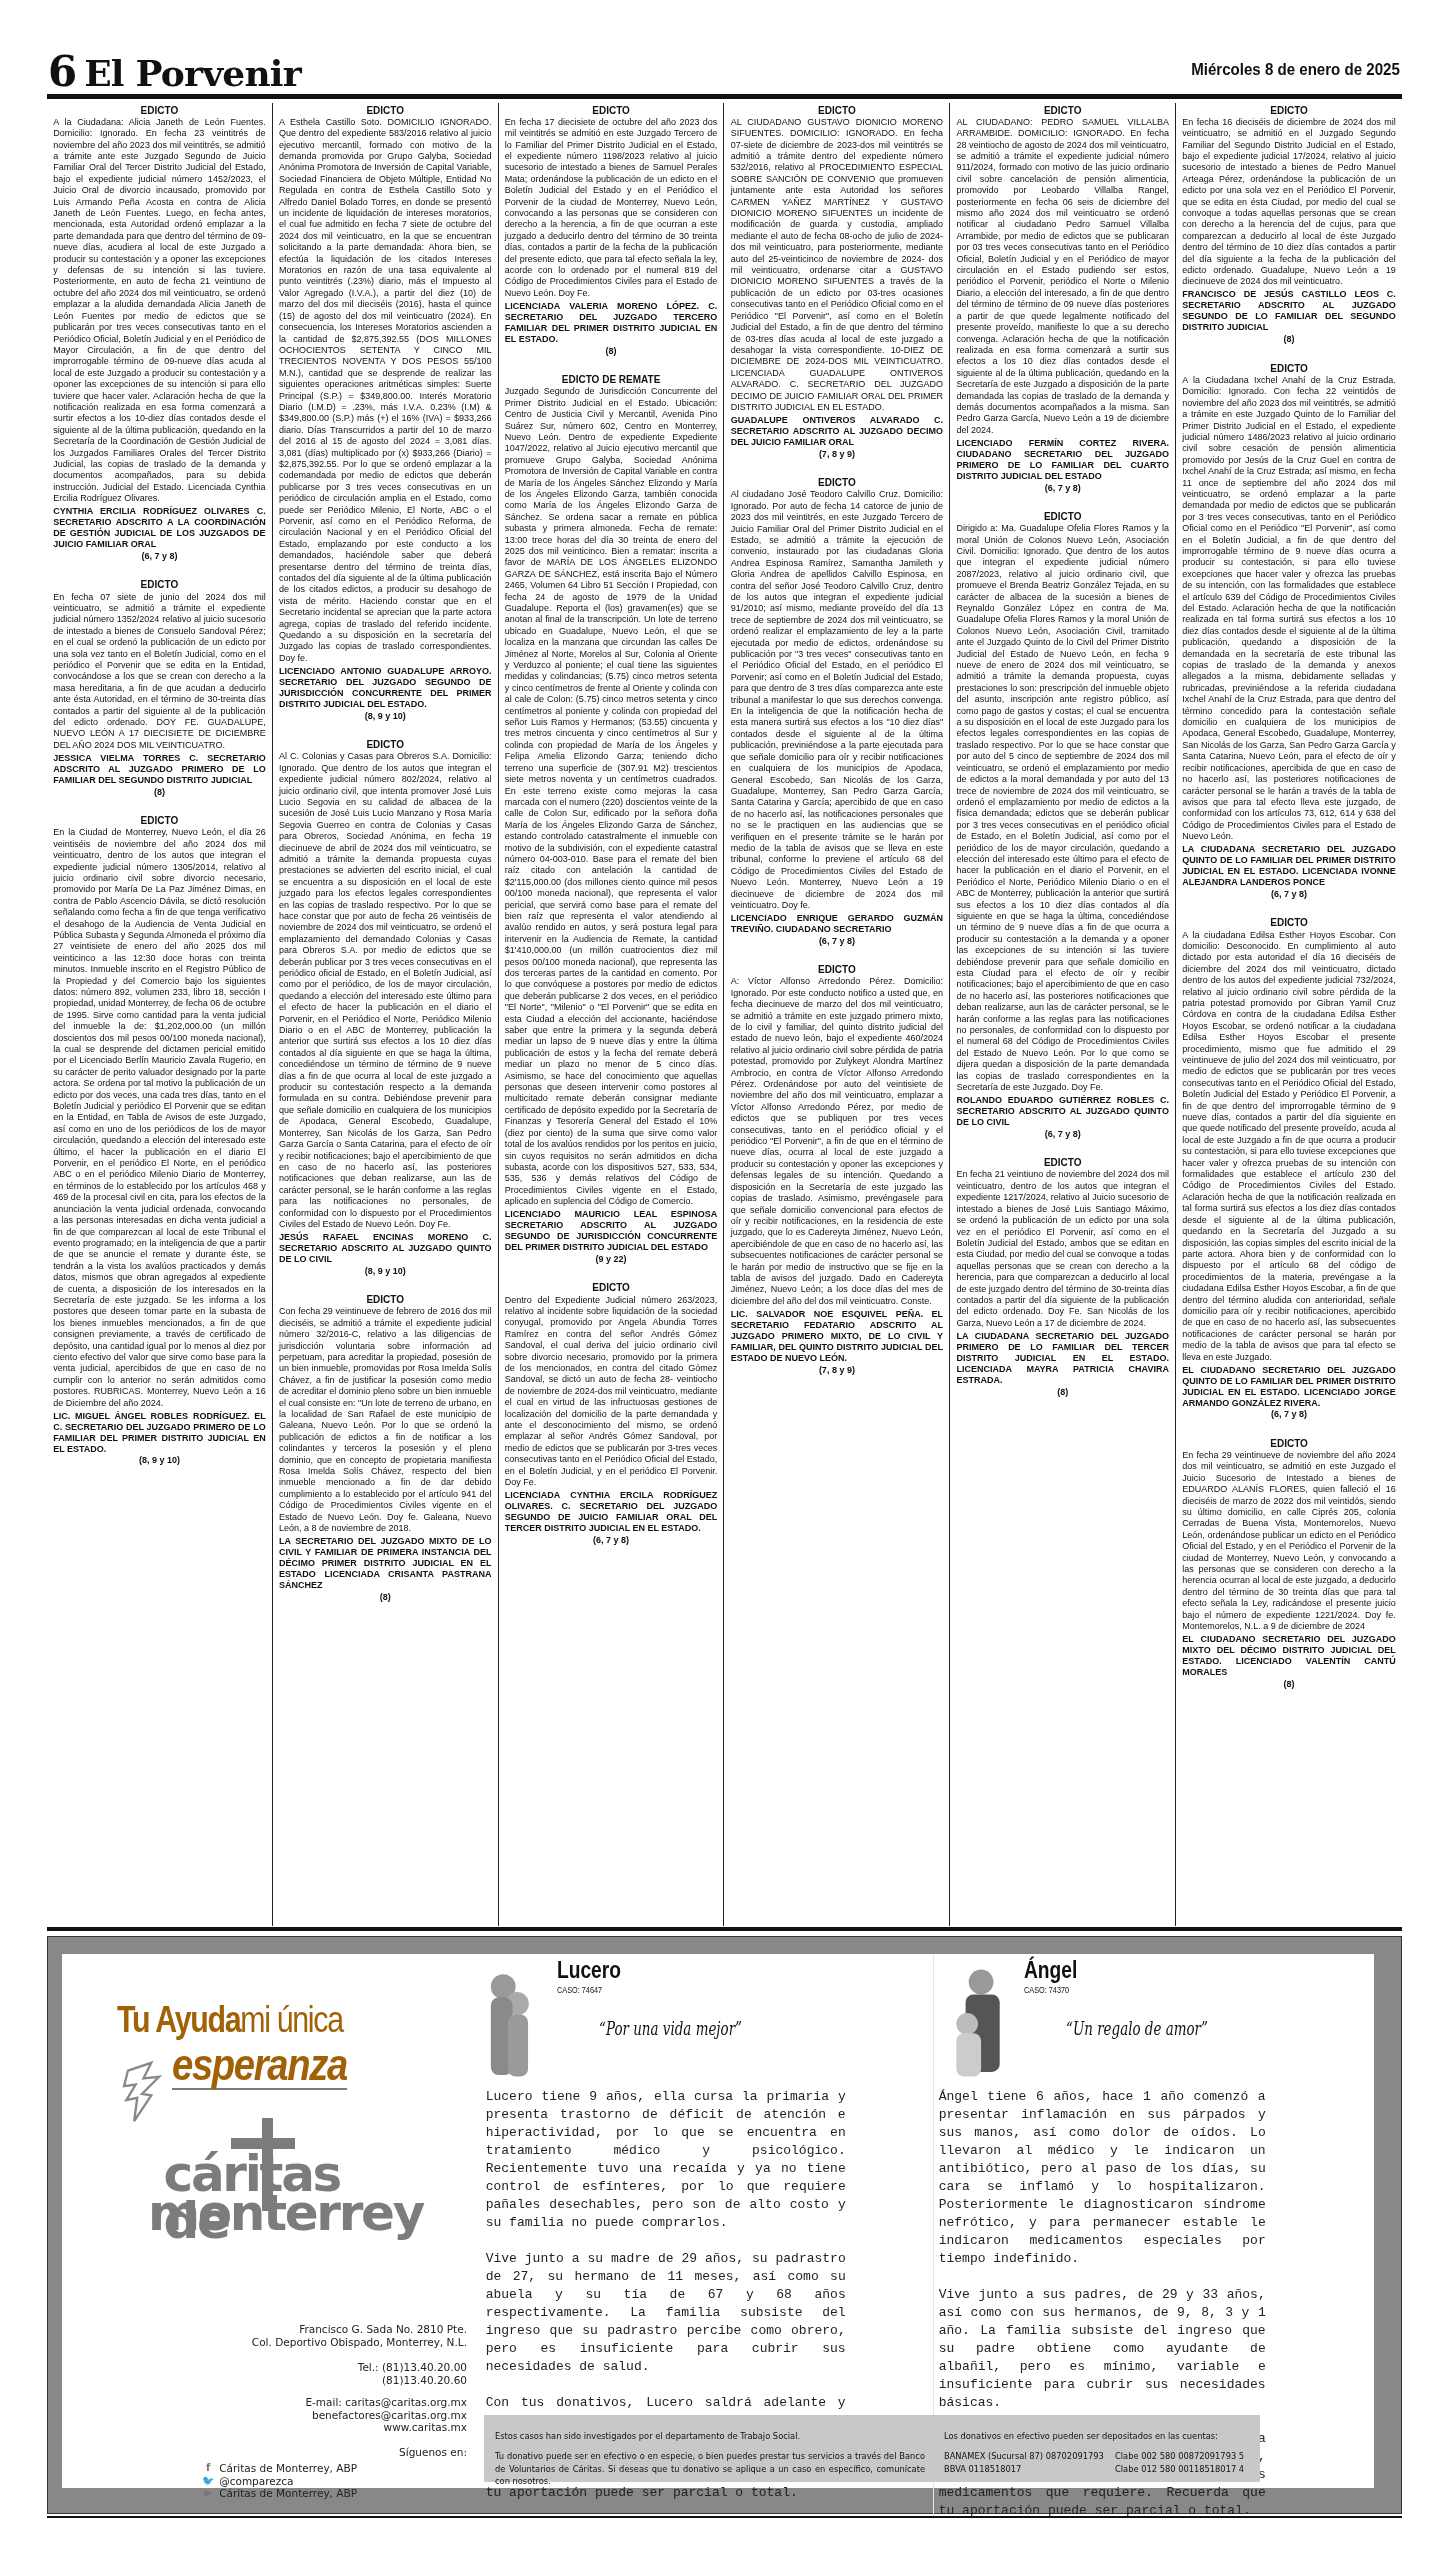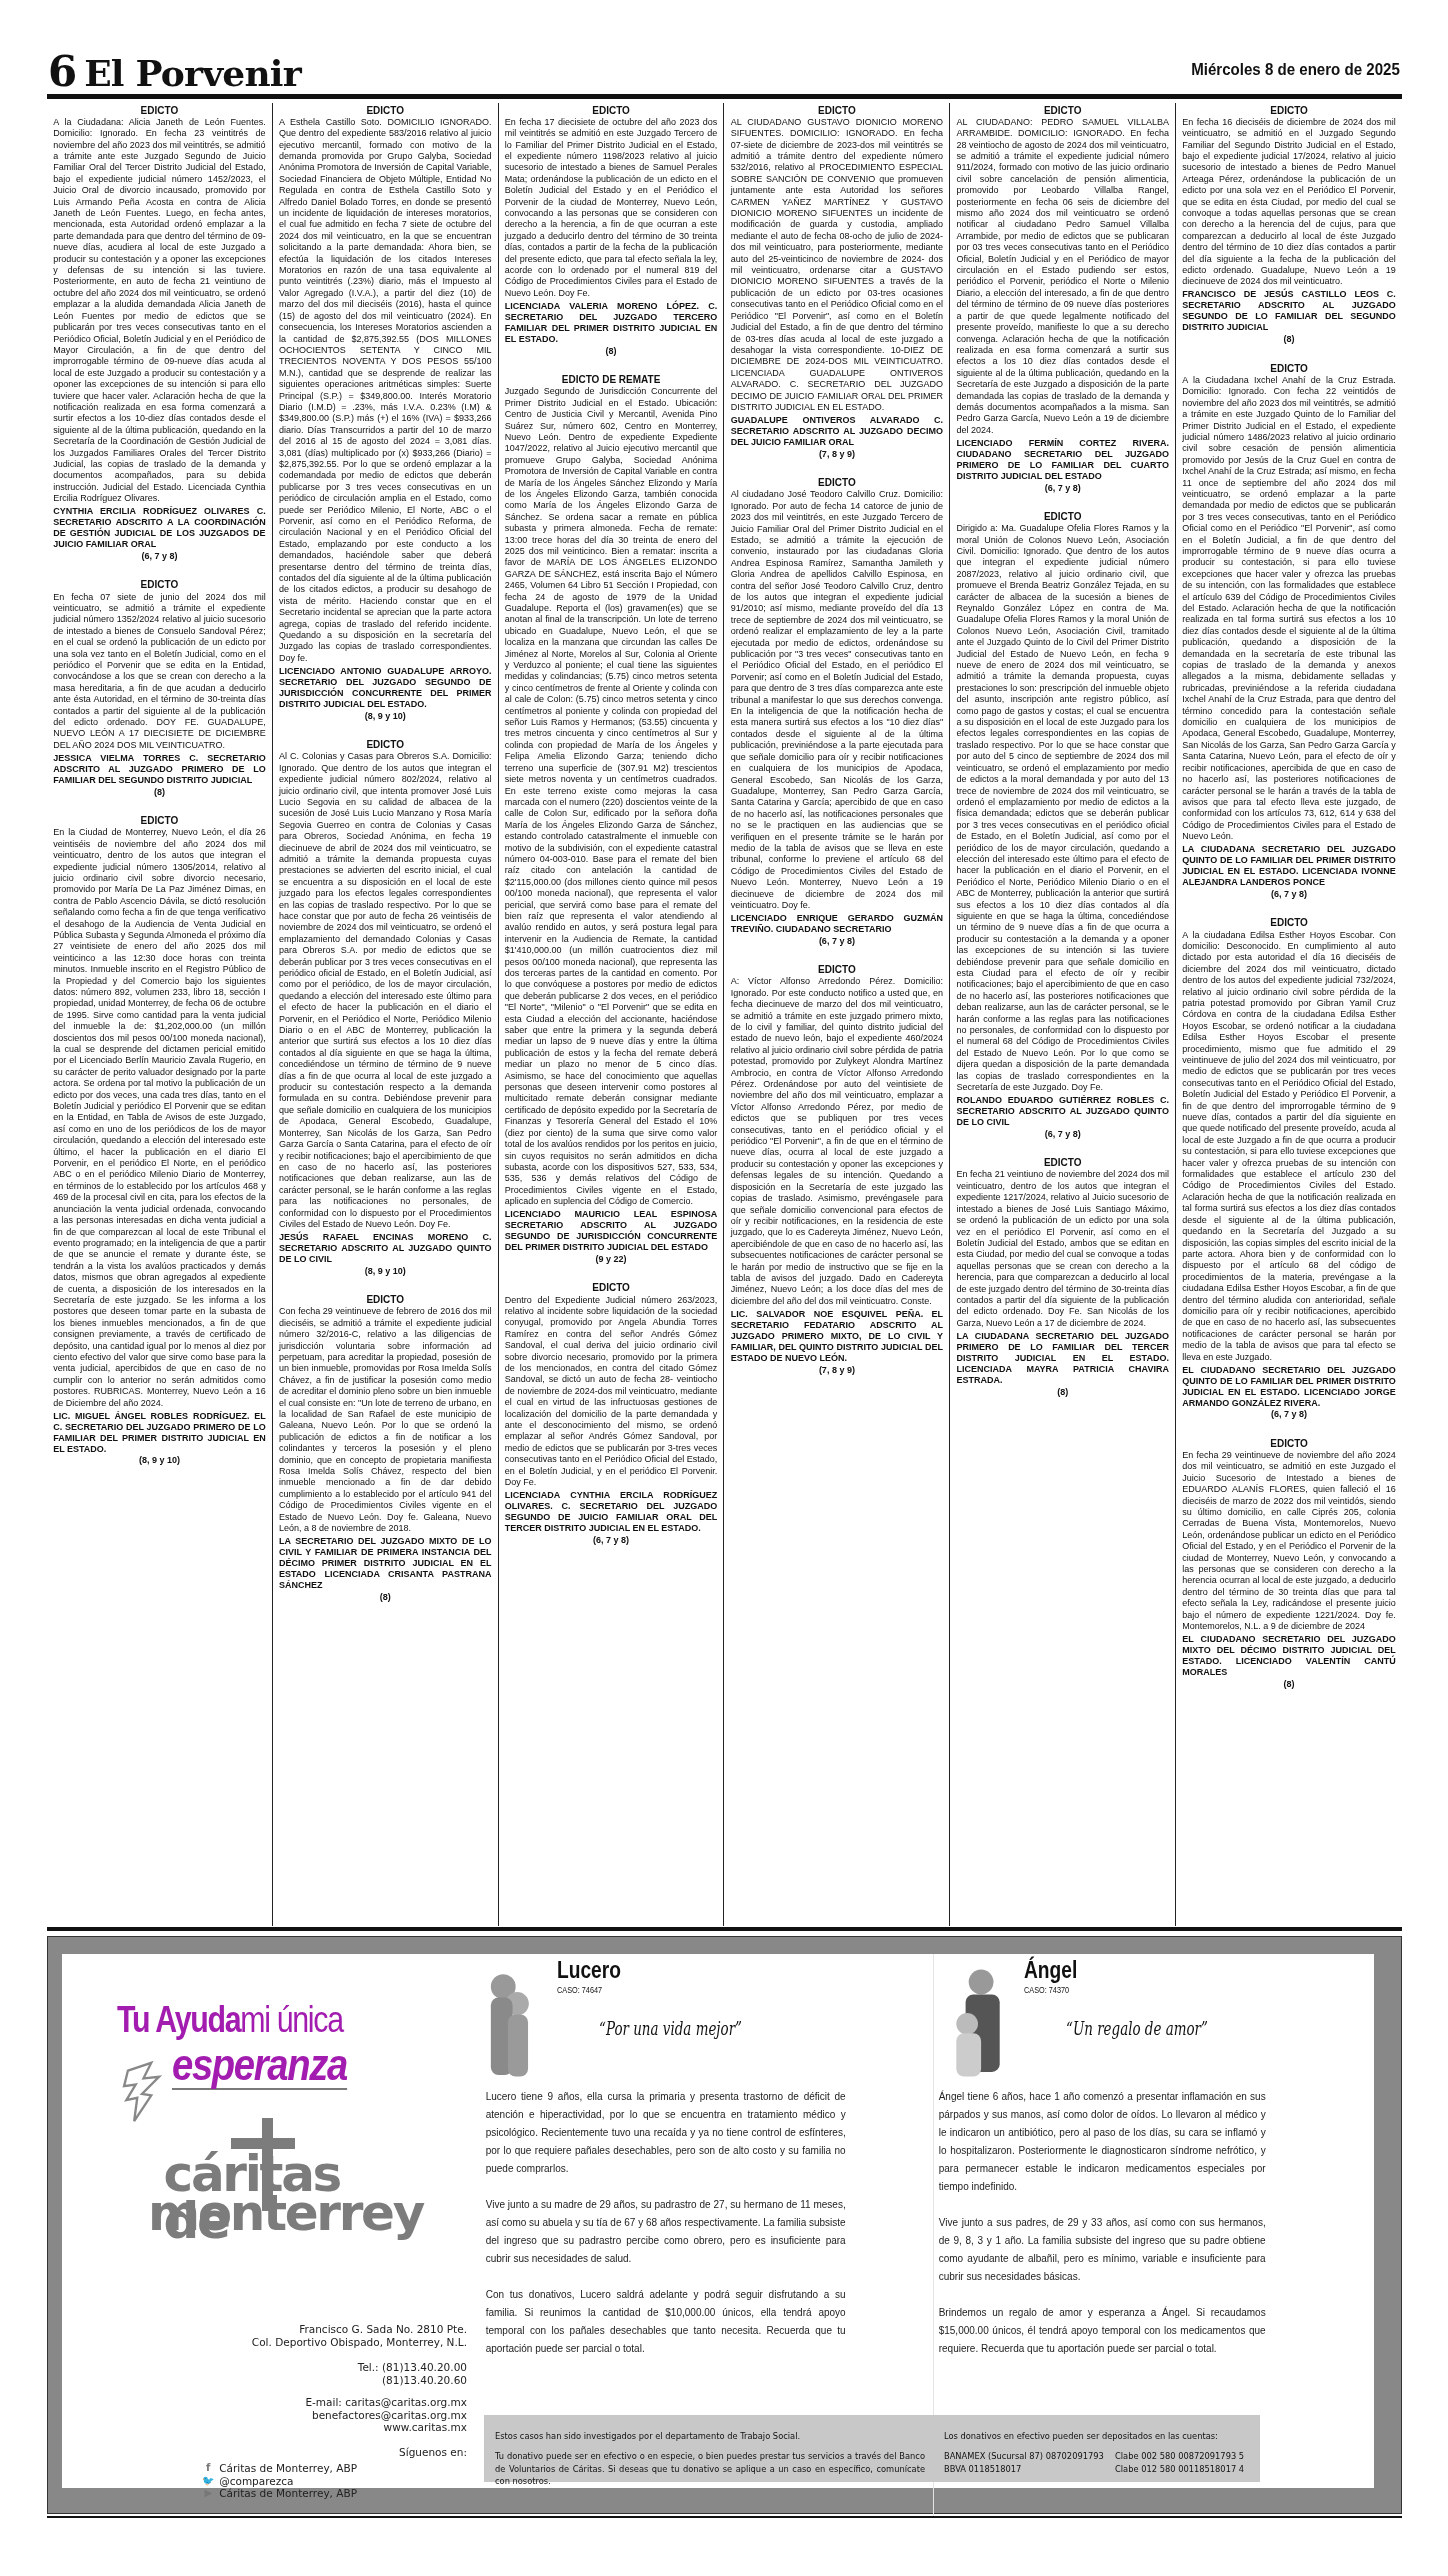--- a/index.html
+++ b/index.html
@@ -14,21 +14,21 @@
   .col:last-child { border-right: none; }
   .edicto { margin-bottom: 17px; }
   .edicto h3 { text-align: center; font-size: 10px; font-weight: bold; margin: 1.6px 0 0.8px; }
   .edicto p { margin: 0; }
   .edicto .sig { font-weight: bold; margin-top: 1.6px; font-size: 9px; line-height: 11px; }
   .edicto .pub { text-align: center; font-weight: bold; margin-top: 0.8px; }
   .rule-mid { position: absolute; left: 47px; top: 1927px; width: 1355px; height: 3.9px; background: #111; }
   .ad { position: absolute; left: 47px; top: 1936px; width: 1355px; height: 578px; background: #888; border: 1.6px solid #333; }
   .ad-inner { position: absolute; left: 14px; top: 17px; width: 1312px; height: 534px; background: #fff; }
   .ad-left { position: absolute; left: 0; top: 0; width: 405px; height: 534px; }
-  .tuayuda { position: absolute; left: 55px; top: 45px; width: 296px; color: #a21caf; }
+  .tuayuda { position: absolute; left: 55px; top: 45px; width: 296px; color: #a16207; }
   .tuayuda .l1 { font-family: "Liberation Sans", sans-serif; font-weight: bold; font-size: 37px; letter-spacing: -1.6px; transform: scaleX(0.82); transform-origin: left; white-space: nowrap; }
   .tuayuda .l1 .thin { font-weight: normal; }
   .tuayuda .l2 { margin-left: 55px; font-family: "Liberation Sans", sans-serif; font-weight: bold; font-style: italic; font-size: 45px; letter-spacing: -1.6px; transform: scaleX(0.85); transform-origin: left; border-bottom: 2.3px solid #7a7a7a; display: inline-block; line-height: 47px; }
   .dove { position: absolute; left: 58px; top: 101px; width: 47px; height: 70px; }
   .caritas-logo { position: absolute; left: 86px; top: 164px; width: 241px; height: 101px; color: #7c7c7c; }
   .caritas-logo .w1, .caritas-logo .w2 { position: absolute; font-family: "DejaVu Sans", sans-serif; font-weight: bold; font-size: 50px; letter-spacing: -2.3px; line-height: 47px; }
   .caritas-logo .w1 { left: 15.6px; top: 33px; }
   .caritas-logo .w2 { left: 0; top: 72px; }
   .cross-v { position: absolute; left: 114px; top: 0; width: 11px; height: 93px; background: #7c7c7c; }
   .cross-h { position: absolute; left: 83px; top: 20px; width: 64px; height: 11px; background: #7c7c7c; }
@@ -36,21 +36,21 @@
   .social { position: absolute; left: 140px; top: 508px; font-family: "DejaVu Sans", sans-serif; font-size: 10.5px; line-height: 12.5px; color: #222; }
   .social .row { display: flex; align-items: center; gap: 4.7px; height: 12.5px; }
   .social .ico { width: 12.5px; text-align: center; color: #777; font-weight: bold; font-size: 10px; }
   .case { position: absolute; top: 0; height: 564px; }
   .case.lucero { left: 405px; width: 466px; }
   .case.angel { left: 871px; width: 441px; border-left: 0.8px solid #e4e4e4; }
   .case .figure { position: absolute; left: 12.5px; top: 9.3px; width: 62px; height: 117px; }
   .case .name { position: absolute; left: 90px; top: 3.1px; font-family: "Liberation Sans", sans-serif; font-weight: bold; font-size: 23.4px; transform: scaleX(0.82); transform-origin: left; }
   .case .caso { position: absolute; left: 90px; top: 31px; font-family: "Liberation Sans", sans-serif; font-size: 8.6px; transform: scaleX(0.85); transform-origin: left; }
   .case .motto { position: absolute; left: 132px; top: 64px; font-family: "DejaVu Serif", serif; font-style: italic; font-size: 18.7px; transform: scaleX(0.72); transform-origin: left; white-space: nowrap; }
-  .case .body { position: absolute; left: 18.7px; top: 134px; width: 360px; font-family: Liberation Sans, sans-serif; font-size: 10px; line-height: 18px; text-align: justify; color: #222; }
+  .case .body { position: absolute; left: 18.7px; top: 134px; width: 360px; font-family: Liberation Mono, monospace; font-size: 13px; line-height: 18px; text-align: justify; color: #222; }
   .case.angel .body { left: 4.7px; width: 327px; }
   .case .body p { margin-bottom: 18px; }
   .grey-box { position: absolute; top: 461px; height: 67px; background: #c8c8c8; font-family: "DejaVu Sans", sans-serif; font-size: 8.3px; line-height: 12.5px; color: #111; padding: 15px 11px; }
   .grey-box.left { left: 422px; width: 452px; }
   .grey-box.right { left: 871px; width: 327px; }
   .grey-box p { margin-bottom: 7.8px; text-align: justify; }
   .acct { display: flex; }
   .acct span:first-child { width: 171px; }
   .rule-bottom { position: absolute; left: 47px; top: 2516px; width: 1355px; height: 1.6px; background: #111; }
 </style>

